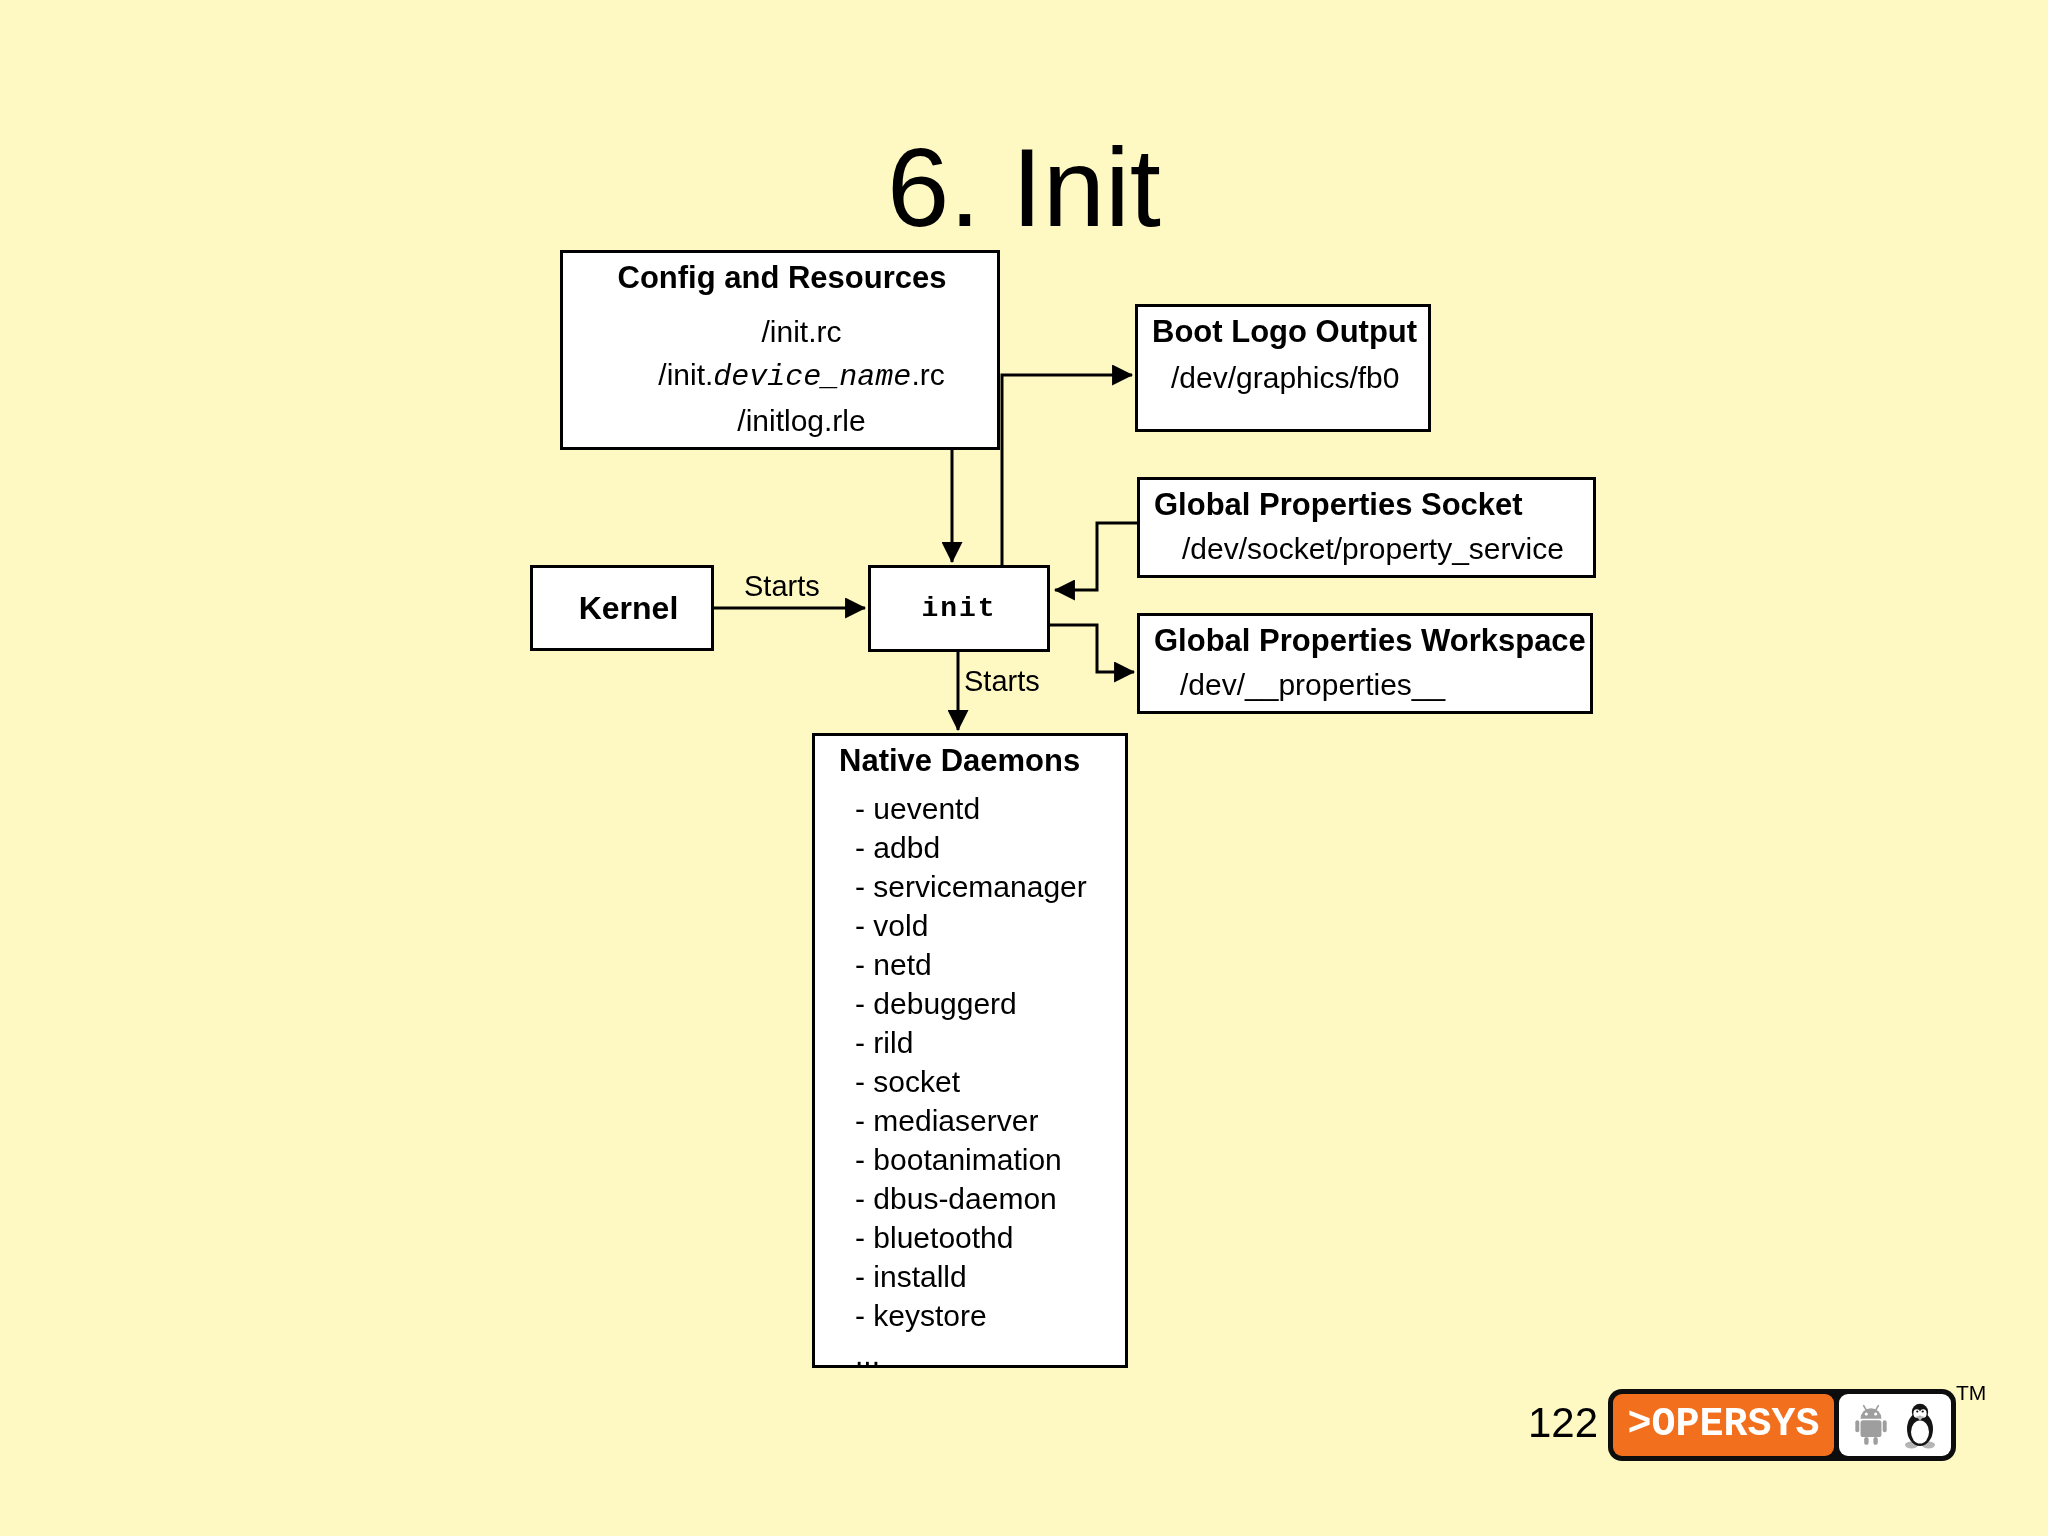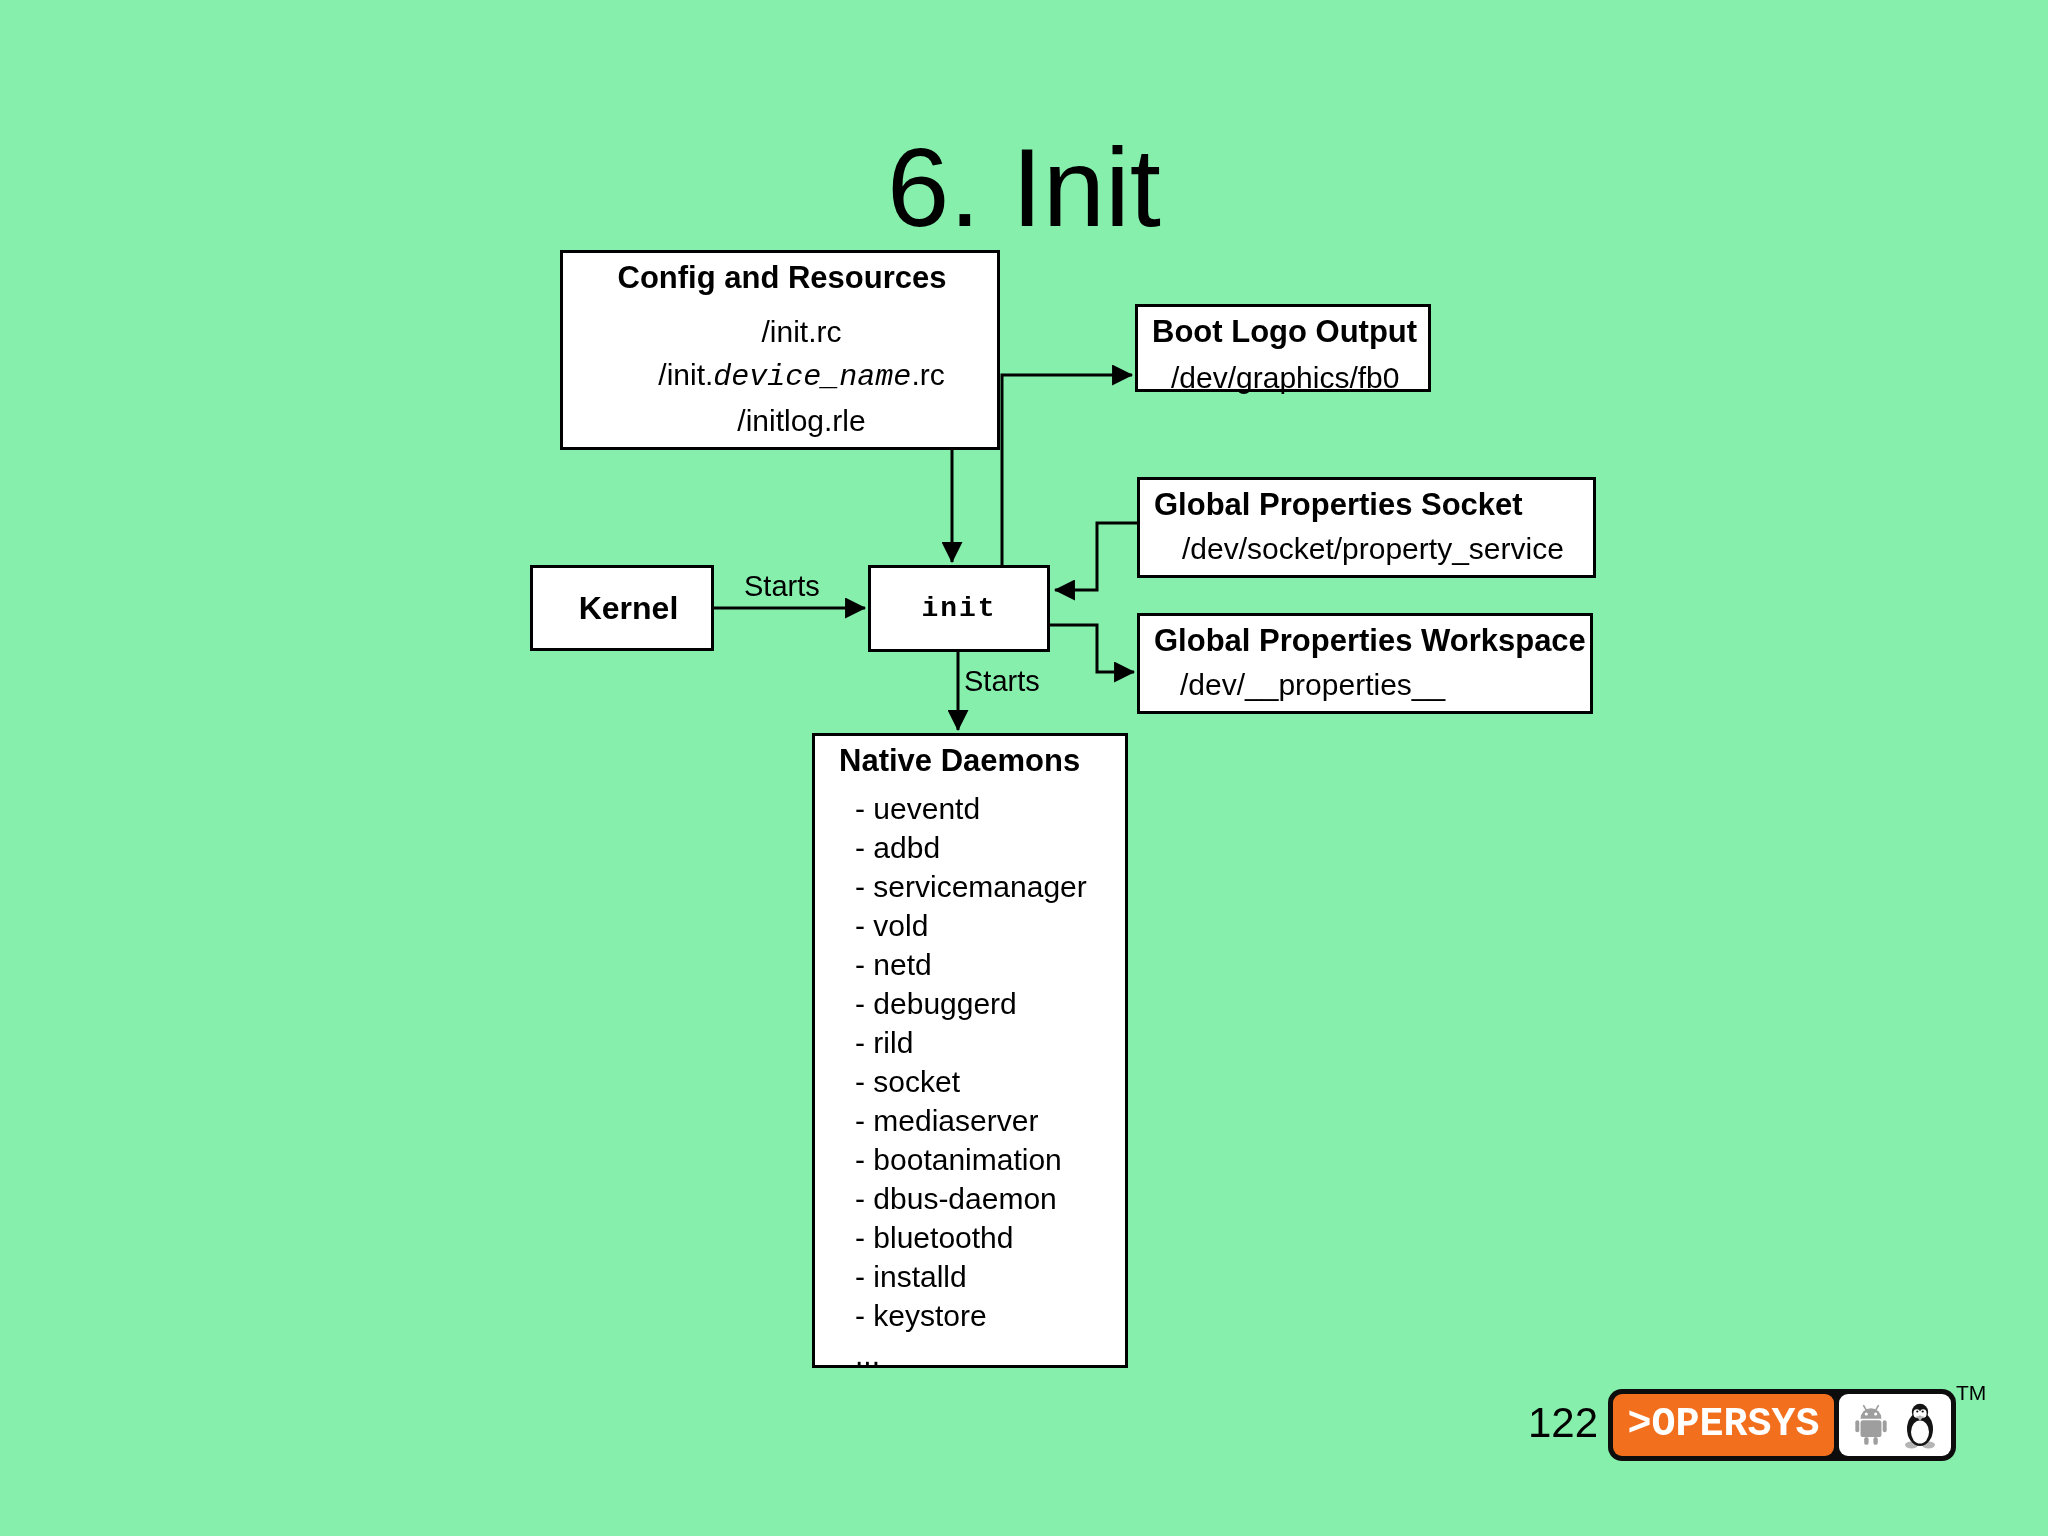--- a/index.html
+++ b/index.html
@@ -1,17 +1,17 @@
 <!DOCTYPE html>
 <html style="--accent-orange: #F26F1E; --robot-gray: #9E9E9E; --line-color: #000000;"><head>
 <meta charset="utf-8">
 <style>
   html,body{margin:0;padding:0;background:#fff;}
   #slide{
-    position:relative;width:2048px;height:1536px;background:#86efac;
+    position:relative;width:2048px;height:1536px;background:#fef9c3;
     font-family:"Liberation Sans",sans-serif;color:#000;overflow:hidden;
   }
   .title{
     position:absolute;left:0;top:132px;width:2048px;text-align:center;
     font-size:112px;line-height:1;letter-spacing:0;
   }
   .box{
     position:absolute;border:3px solid #000;background:#fff;box-sizing:border-box;
   }
   .box-title{font-weight:bold;font-size:31px;line-height:1.25;padding:6px 10px 0 14px;white-space:nowrap;}
@@ -72,21 +72,21 @@
 
   <div class="box" style="left:560px;top:250px;width:440px;height:200px;text-align:center;">
     <div class="box-title">Config and Resources</div>
     <div class="box-item" style="padding-left:43px;margin-top:12px;">
       <div>/init.rc</div>
       <div><span>/init.</span><span class="mono-var">device_name</span><span>.rc</span></div>
       <div>/initlog.rle</div>
     </div>
   </div>
 
-  <div class="box" style="left:1135px;top:304px;width:296px;height:88px;">
+  <div class="box" style="left:1135px;top:304px;width:296px;height:128px;">
     <div class="box-title">Boot Logo Output</div>
     <div class="box-item" style="padding-left:33px;margin-top:4px;">/dev/graphics/fb0</div>
   </div>
 
   <div class="box" style="left:530px;top:565px;width:184px;height:86px;padding-left:13px;">
     <div class="center-label">Kernel</div>
   </div>
 
   <div class="box" style="left:868px;top:565px;width:182px;height:87px;">
     <div class="center-label mono init-label">init</div>

